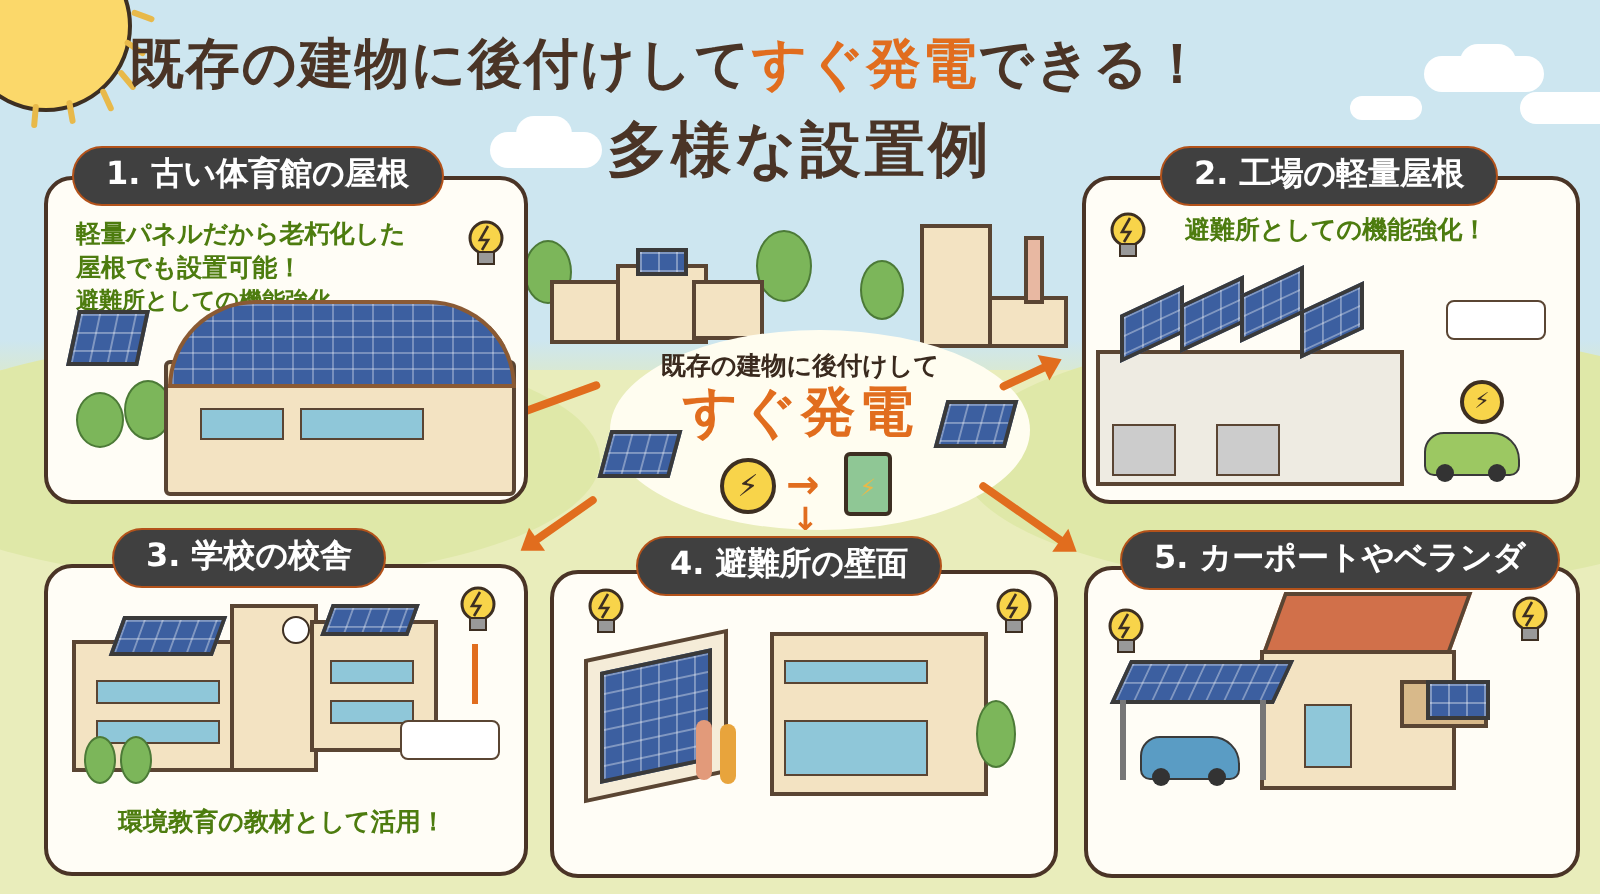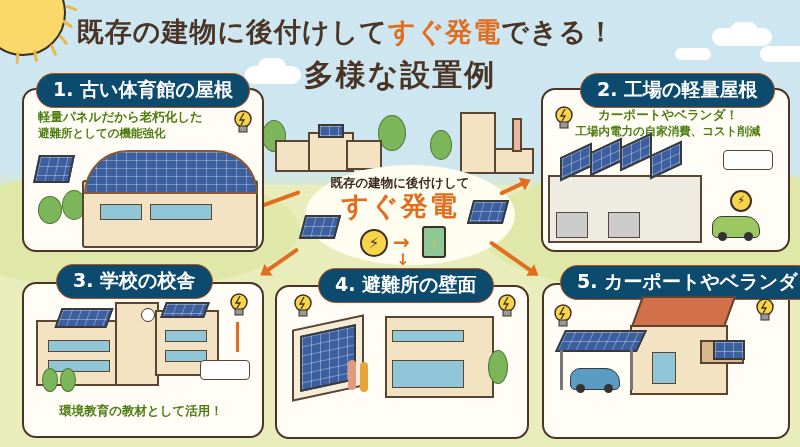--- a/index.html
+++ b/index.html
@@ -6,28 +6,28 @@
   body { width:800px; height:447px; overflow:hidden; position:relative;
          font-family:"DejaVu Sans", sans-serif; background:#c9e4ef; }
   .sky { position:absolute; left:0; top:0; width:800px; height:447px;
          background:linear-gradient(#cde6f0 0, #cde6f0 170px, #e3ebba 200px, #e8eeb8 447px); }
   .ground { position:absolute; left:0; top:185px; width:800px; height:262px; background:#e9edbb; }
   .hill { position:absolute; border-radius:50%; background:#dfe8a8; }
   .sun { position:absolute; left:-20px; top:-30px; width:82px; height:82px; border-radius:50%;
          background:#fbd86a; border:2px solid #3d2f22; }
   .ray { position:absolute; width:3px; height:12px; background:#e8b94a; border-radius:2px; }
   .cloud { position:absolute; background:#fff; border-radius:30px; }
-  .title1 { position:absolute; left:12px; width:668px; top:14px; text-align:center;
+  .title1 { position:absolute; left:0; width:668px; top:14px; text-align:center;
             font-size:27px; font-weight:bold; color:#4a3426; letter-spacing:1px; }
   .title1 .hl { color:#e16d1e; }
   .title2 { position:absolute; left:0; width:800px; top:55px; text-align:center;
             font-size:30px; font-weight:bold; color:#4a3426; letter-spacing:2px; }
 
   .box { position:absolute; background:#fffdf6; border:2px solid #4a3426; border-radius:14px; }
-  .pill { position:absolute; background:#0c4a6e; color:#fff; font-weight:bold; font-size:19px;
+  .pill { position:absolute; background:#404040; color:#fff; font-weight:bold; font-size:16px;
           border-radius:20px; padding:3px 16px 4px; white-space:nowrap; border:1.5px solid #b3521a; }
   .desc { position:absolute; color:#4d7c0f; font-weight:bold; font-size:12.5px; line-height:17px; }
   .desc.center { text-align:center; }
 
   .bulb { position:absolute; width:22px; height:28px; }
   .panel { position:absolute; background:#3c5fa0; border:2px solid #3a3a3a;
            background-image:linear-gradient(90deg, rgba(255,255,255,.35) 1px, transparent 1px),
                             linear-gradient(rgba(255,255,255,.35) 1px, transparent 1px);
            background-size:9px 9px; }
   .bldg { position:absolute; background:#f3e3c2; border:2px solid #5a4533; }
@@ -102,20 +102,21 @@
 
 <div class="arrow" style="left:300px;top:190px;width:48px;transform:rotate(160deg);"></div>
 <div class="arrow" style="left:500px;top:192px;width:30px;transform:rotate(-25deg);"></div>
 <div class="arrow" style="left:298px;top:247px;width:42px;transform:rotate(145deg);"></div>
 <div class="arrow" style="left:490px;top:240px;width:55px;transform:rotate(35deg);"></div>
 
 <div class="box" style="left:22px;top:88px;width:238px;height:160px;"></div>
 <div class="pill" style="left:36px;top:73px;">1. 古い体育館の屋根</div>
 <div class="desc" style="left:38px;top:108px;">
   <div>軽量パネルだから老朽化した</div>
+  <div>屋根でも設置可能！</div>
   <div style="font-size:11.5px;">避難所としての機能強化</div>
 </div>
 <div class="bulb" style="left:232px;top:108px;">
   <svg width="22" height="28" viewBox="0 0 22 28">
       <circle cx="11" cy="11" r="8" fill="#f8d44a" stroke="#3d2f22" stroke-width="1.5"></circle>
       <rect x="7" y="18" width="8" height="6" fill="#999" stroke="#3d2f22"></rect>
       <path d="M12 5 L8 12 L12 12 L9 17" stroke="#3d2f22" fill="none" stroke-width="1.3"></path>
     </svg>
 </div>
 <div class="panel" style="left:36px;top:155px;width:32px;height:24px;transform:skewX(-12deg);"></div>
@@ -123,22 +124,21 @@
 <div class="tree" style="left:62px;top:190px;width:22px;height:28px;"></div>
 <div class="bldg" style="left:82px;top:180px;width:172px;height:64px;border-radius:3px;"></div>
 <div style="position:absolute;left:84px;top:150px;width:170px;height:40px;border-radius:80px 80px 0 0;background:#3c5fa0;border:2px solid #8a5a34;
      background-image:linear-gradient(90deg, rgba(255,255,255,.3) 1px, transparent 1px),linear-gradient(rgba(255,255,255,.3) 1px, transparent 1px);background-size:10px 8px;"></div>
 <div class="win" style="left:150px;top:204px;width:60px;height:14px;"></div>
 <div class="win" style="left:100px;top:204px;width:40px;height:14px;"></div>
 
 <div class="box" style="left:541px;top:88px;width:245px;height:160px;"></div>
 <div class="pill" style="left:580px;top:73px;">2. 工場の軽量屋根</div>
 <div class="desc center" style="left:560px;top:106px;width:216px;">
-  <div>カーポートやベランダ！</div>
-  <div style="font-size:11.5px;">工場内電力の自家消費、コスト削減</div>
+  <div>避難所としての機能強化！</div>
 </div>
 <div class="bulb" style="left:553px;top:104px;">
   <svg width="22" height="28" viewBox="0 0 22 28">
       <circle cx="11" cy="11" r="8" fill="#f8d44a" stroke="#3d2f22" stroke-width="1.5"></circle>
       <rect x="7" y="18" width="8" height="6" fill="#999" stroke="#3d2f22"></rect>
       <path d="M12 5 L8 12 L12 12 L9 17" stroke="#3d2f22" fill="none" stroke-width="1.3"></path>
     </svg>
 </div>
 <div class="bldg" style="left:548px;top:175px;width:150px;height:64px;background:#eeebe2;"></div>
 <div class="panel" style="left:560px;top:150px;width:28px;height:20px;transform:skewY(-25deg);"></div>

